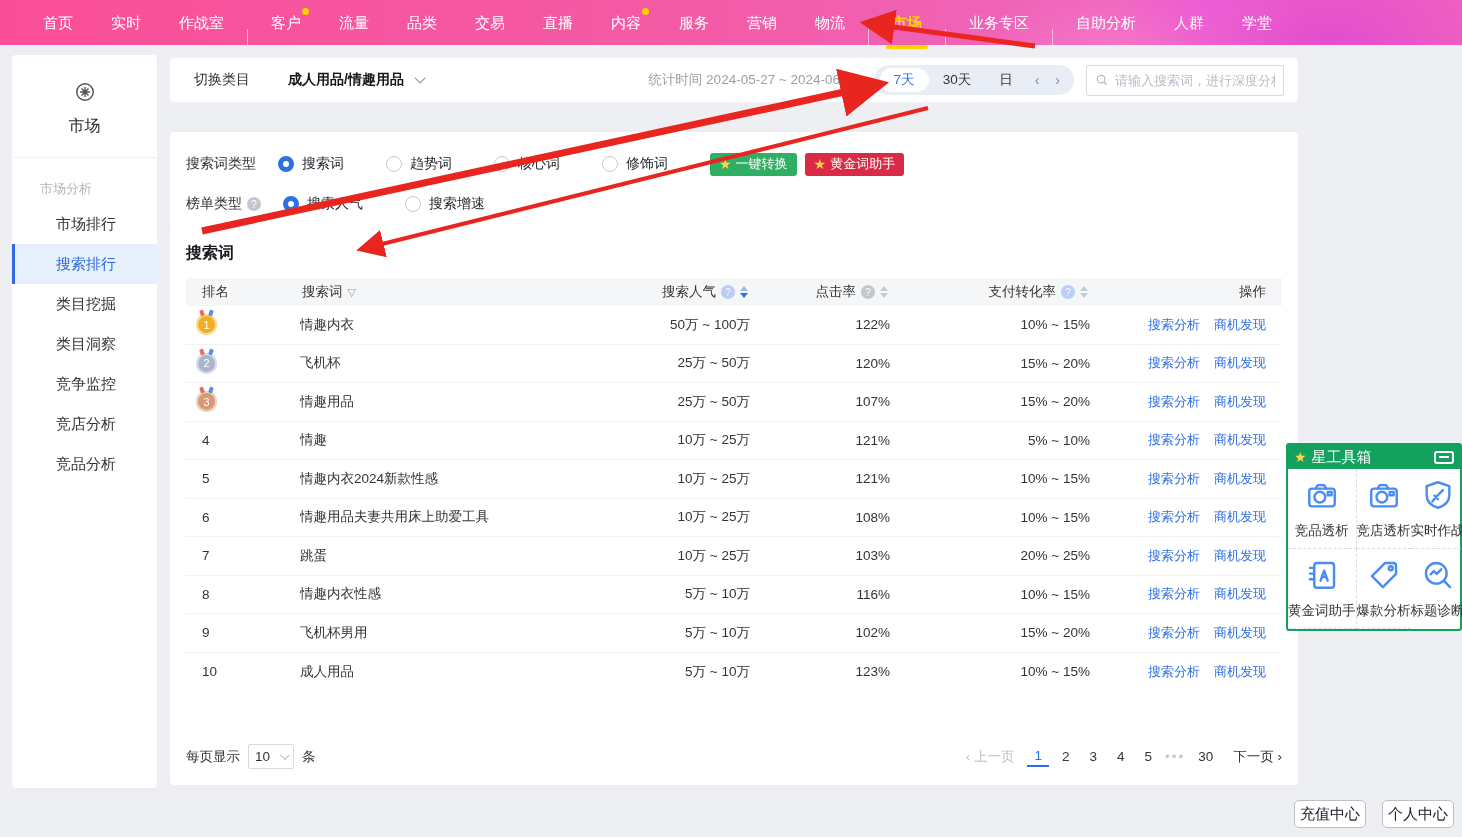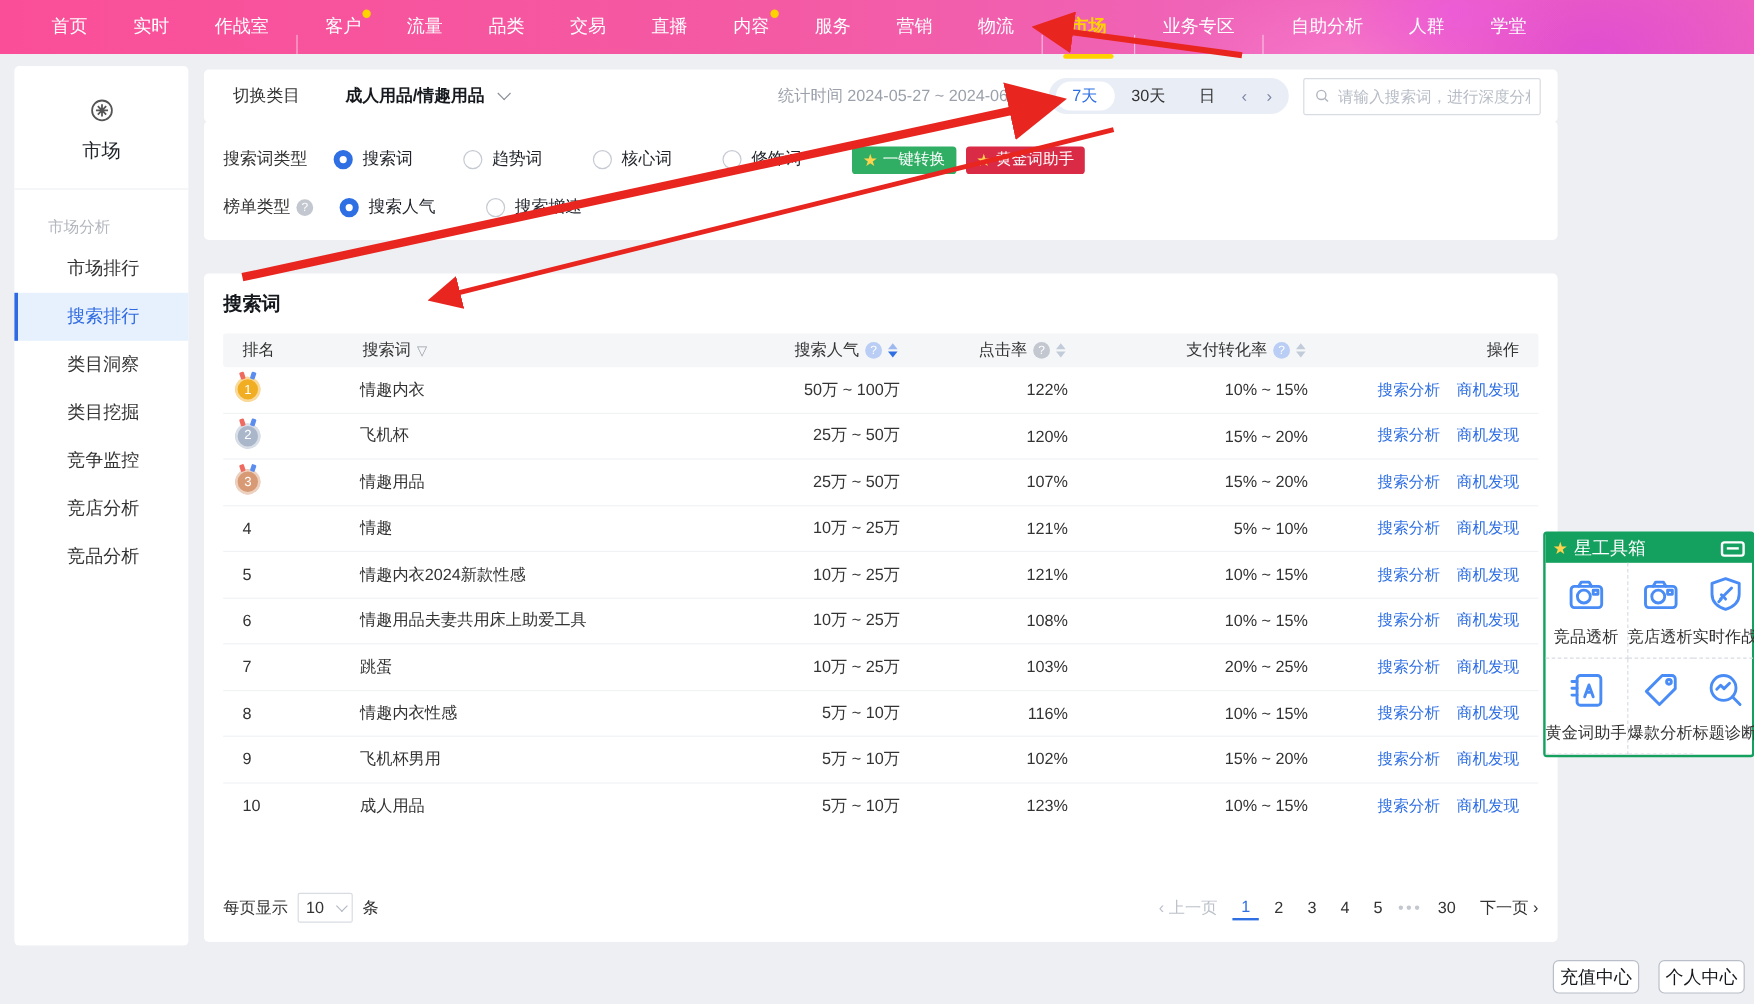--- a/index.html
+++ b/index.html
@@ -66,21 +66,21 @@
   .range-opt { padding:3px 14px; font-size:13.5px; color:#333; cursor:pointer; border-radius:14px; white-space:nowrap; }
   .range-opt.active { background:#fff; color:#2f6fe4; }
   .range-arrow { color:#7d87a5; font-size:14px; padding:0 8px; cursor:pointer; }
   .search-box {
     display:flex; align-items:center; width:198px; height:31px;
     border:1px solid #d8dbe2; border-radius:2px; background:#fff; padding:0 8px;
   }
   .search-box input { border:none; outline:none; width:100%; font-size:13px; color:#333; font-family:inherit; }
   .search-box input::placeholder { color:#b7bcc6; }
   
-  .filter-card { left:170px; top:101px; width:1128px; height:99px; padding:20px 16px 0 16px; }
+  .filter-card { left:170px; top:132px; width:1128px; height:99px; padding:20px 16px 0 16px; }
   .filter-row { display:flex; align-items:center; height:24px; margin-bottom:16px; }
   .filter-label { color:#333; margin-right:22px; white-space:nowrap; display:flex; align-items:center; }
   .radio { display:flex; align-items:center; margin-right:42px; cursor:pointer; white-space:nowrap; }
   .radio-circle { width:16px; height:16px; border-radius:50%; border:1px solid #c6cad2; background:#fff; margin-right:8px; }
   .radio.selected .radio-circle { border:5px solid #2f6fe4; }
   .btn { display:inline-flex; align-items:center; height:23px; padding:0 9px; border-radius:3px; color:#fff; font-size:13px; cursor:pointer; margin-right:8px; white-space:nowrap; }
   .btn .star { color:#ffd34d; margin-right:4px; font-size:14px; }
   .btn-green { background:#2fae64; }
   .btn-red { background:#d92b45; }
   .q-badge {
@@ -199,22 +199,22 @@
         <circle cx="12" cy="12" r="9"></circle>
         <path d="M12 6.5v11M6.5 12h11M8.2 8.2l7.6 7.6M15.8 8.2l-7.6 7.6"></path>
       </svg>
     </span>
     <div class="side-app-title">市场</div>
   </div>
   <div id="sidebar-menu">
       <div class="side-group-title">市场分析</div>
       <div class="side-item">市场排行</div>
       <div class="side-item active">搜索排行</div>
+      <div class="side-item">类目挖掘</div>
       <div class="side-item">类目洞察</div>
-      <div class="side-item">类目挖掘</div>
       <div class="side-item">竞争监控</div>
       <div class="side-item">竞店分析</div>
       <div class="side-item">竞品分析</div>
     </div>
 </div>
 
 <div class="card toolbar-card">
   <span class="tb-label">切换类目</span>
   <span class="tb-category">
     <span>成人用品/情趣用品</span>

